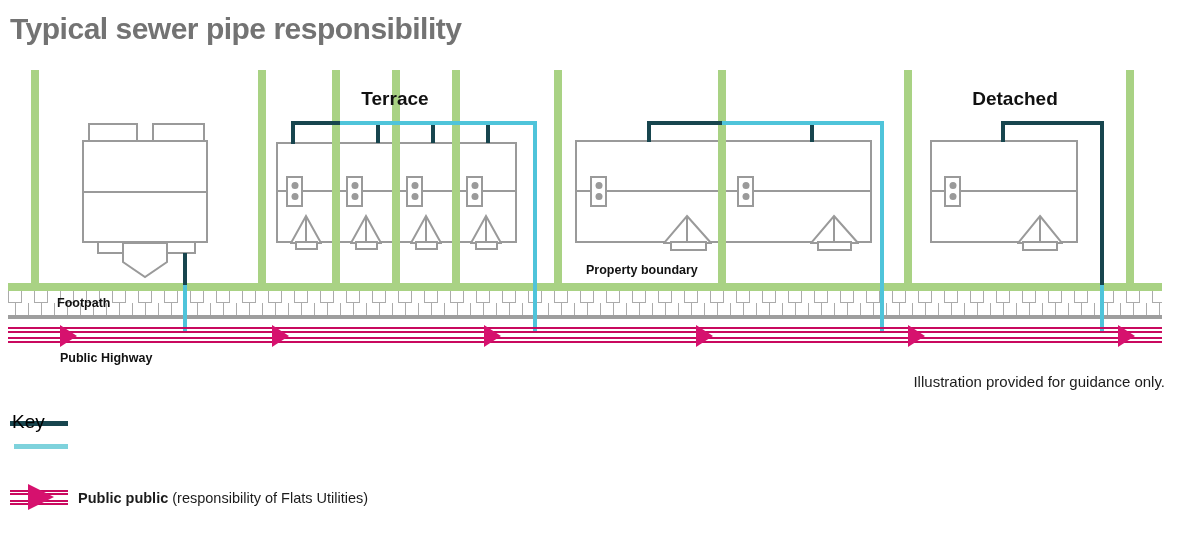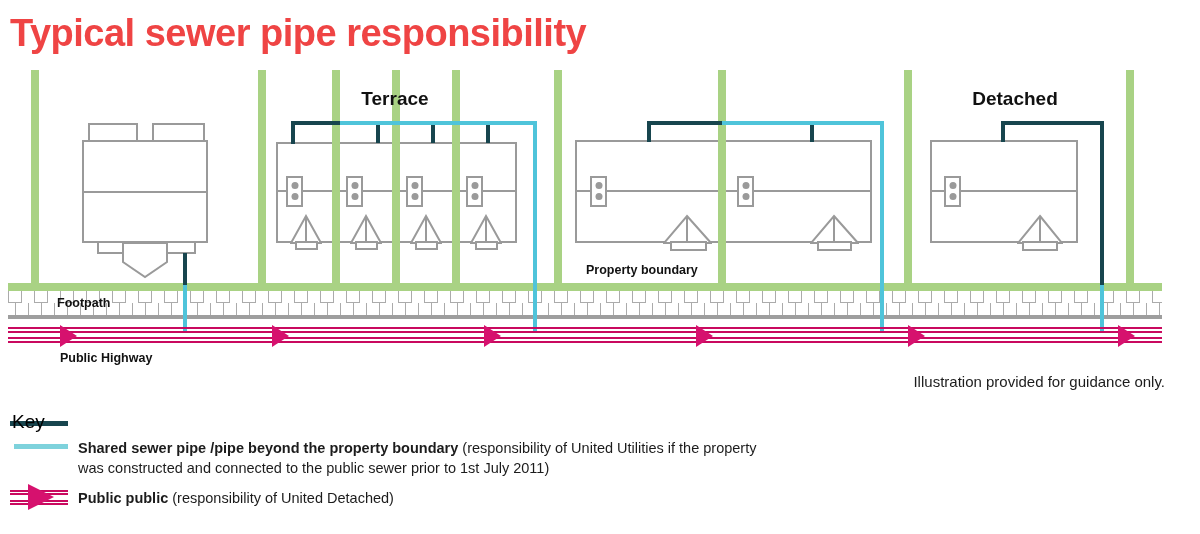--- a/index.html
+++ b/index.html
@@ -1,20 +1,20 @@
 <!DOCTYPE html>
 <html><head>
 <meta charset="utf-8">
 <style>
   html,body{margin:0;padding:0;background:#fff;}
   .stage{position:relative;width:1200px;height:534px;background:#fff;overflow:hidden;
          font-family:"Liberation Sans",sans-serif;color:#1c1c1c;}
   .abs{position:absolute;}
   
-  .title{font-size:38px;font-weight:700;color:#ef4444;letter-spacing:-.5px;}
+  .title{font-size:30px;font-weight:700;color:#737373;letter-spacing:-.5px;}
   .heading{font-size:19px;font-weight:700;color:#111;text-align:center;}
   .small-label{font-size:12.5px;font-weight:700;color:#111;}
   .note{font-size:15px;color:#1c1c1c;text-align:right;}
   .key-title{font-size:19px;color:#000000;margin-top:28px;}
   .key-text{font-size:14.5px;line-height:20px;color:#1c1c1c;}
   .kb{font-weight:700;}
   
   .bld{background:#fff;border:2px solid #9a9a9a;box-sizing:border-box;z-index:1;}
   .gline{background:#9a9a9a;z-index:1;}
   .door{background:#fff;border:2px solid #9a9a9a;box-sizing:border-box;z-index:1;}
@@ -197,24 +197,21 @@
   <div class="abs arrow" style="left:1118px;top:325px;"></div>
   <div class="abs small-label lbl" style="left:60px;top:351px;">Public Highway</div>
 
   <div class="abs note lbl" style="left:860px;top:373px;width:305px;">Illustration provided for guidance only.</div>
 
   <div class="abs key-title lbl" style="left:12px;top:383px;">Key</div>
 
   <div class="abs key-swatch" style="left:10px;top:421px;width:58px;background:#17454e;"></div>
 
   <div class="abs key-swatch" style="left:14px;top:444px;width:54px;background:#7ed2dc;"></div>
-  <div class="abs key-text lbl" style="left:78px;top:438px;width:680px;">
-    <span class="kb">Shared sewer pipe /pipe beyond the property boundary</span><span> (responsibility of United Utilities if the property was constructed and connected to the public sewer prior to 1st July 2011)</span>
-  </div>
 
   <div class="abs key-rail" style="left:10px;top:490px;width:58px;"></div>
   <div class="abs key-rail" style="left:10px;top:500px;width:58px;"></div>
   <div class="abs key-arrow" style="left:28px;top:484px;z-index:2;"></div>
   <div class="abs key-text lbl" style="left:78px;top:488px;width:680px;">
-    <span class="kb">Public public</span><span> (responsibility of United Detached)</span>
+    <span class="kb">Public public</span><span> (responsibility of Flats Utilities)</span>
   </div>
 
 </div>
 
 </body></html>

